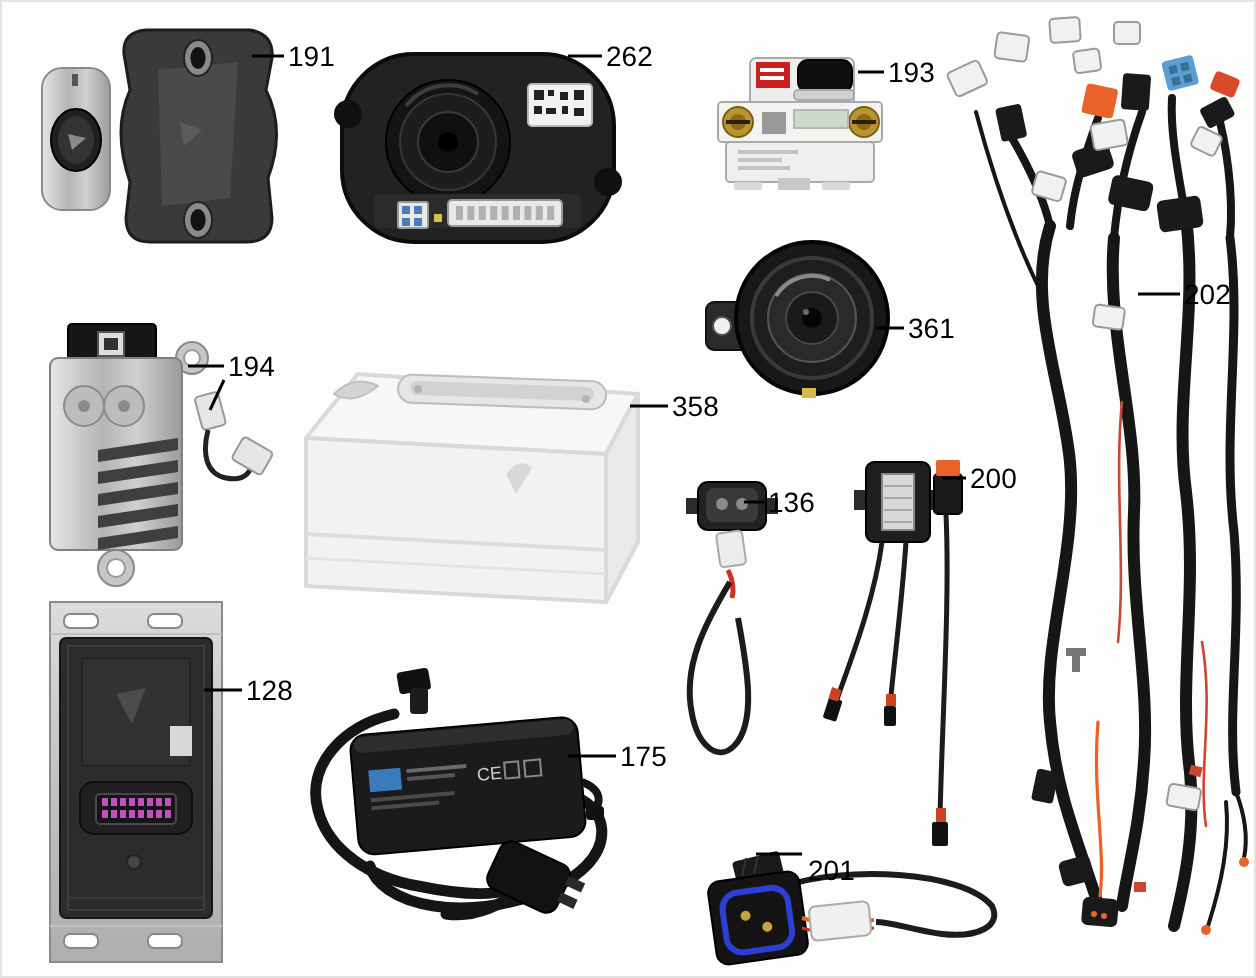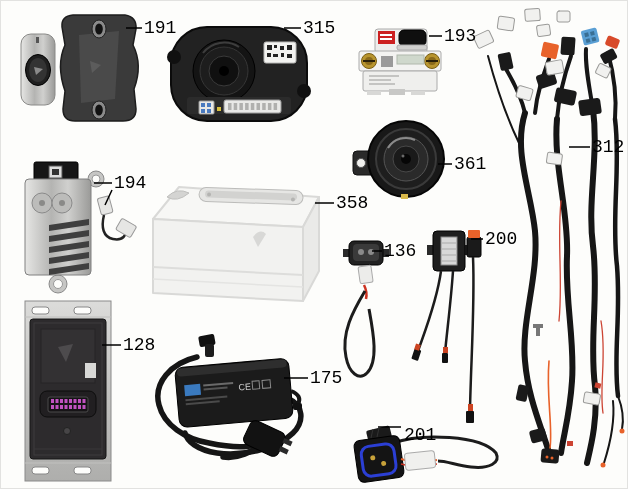--- a/index.html
+++ b/index.html
@@ -3,22 +3,22 @@
 <meta charset="utf-8">
 <style>
   html,body{margin:0;padding:0;background:#fff;}
   #stage{
     position:relative;width:628px;height:489px;background:#fdfdfb;
     border:1px solid #e2e2e0;box-sizing:border-box;overflow:hidden;
     font-family:"Liberation Sans", sans-serif;
   }
   #art{position:absolute;left:0;top:0;}
   .callout{
-    position:absolute;font-size:18px;color:#000;line-height:14px;
-    font-family:Liberation Mono, monospace;letter-spacing:0;
+    position:absolute;font-size:14px;color:#000;line-height:14px;
+    font-family:Liberation Sans, sans-serif;letter-spacing:0;
   }
 </style>
 </head>
 <body>
 
 <div id="stage">
 
 <svg id="art" width="628" height="489" viewBox="0 0 628 489">
   <defs>
     <linearGradient id="silverV" x1="0" y1="0" x2="1" y2="0">
@@ -370,24 +370,24 @@
     <line x1="283" y1="377" x2="307" y2="377"></line>
     <line x1="437" y1="163" x2="451" y2="163"></line>
     <line x1="371" y1="250" x2="381" y2="250"></line>
     <line x1="470" y1="238" x2="482" y2="238"></line>
     <line x1="377" y1="426" x2="400" y2="426"></line>
     <line x1="568" y1="146" x2="589" y2="146"></line>
   </g>
 </svg>
 
   <div class="callout" style="left:143px;top:20px">191</div>
-  <div class="callout" style="left:302px;top:20px">315</div>
+  <div class="callout" style="left:302px;top:20px">262</div>
   <div class="callout" style="left:443px;top:28px">193</div>
   <div class="callout" style="left:113px;top:175px">194</div>
   <div class="callout" style="left:122px;top:337px">128</div>
   <div class="callout" style="left:335px;top:195px">358</div>
   <div class="callout" style="left:309px;top:370px">175</div>
   <div class="callout" style="left:453px;top:156px">361</div>
   <div class="callout" style="left:383px;top:243px">136</div>
   <div class="callout" style="left:484px;top:231px">200</div>
   <div class="callout" style="left:403px;top:427px">201</div>
-  <div class="callout" style="left:591px;top:139px">312</div>
+  <div class="callout" style="left:591px;top:139px">202</div>
 </div>
 
 </body></html>

